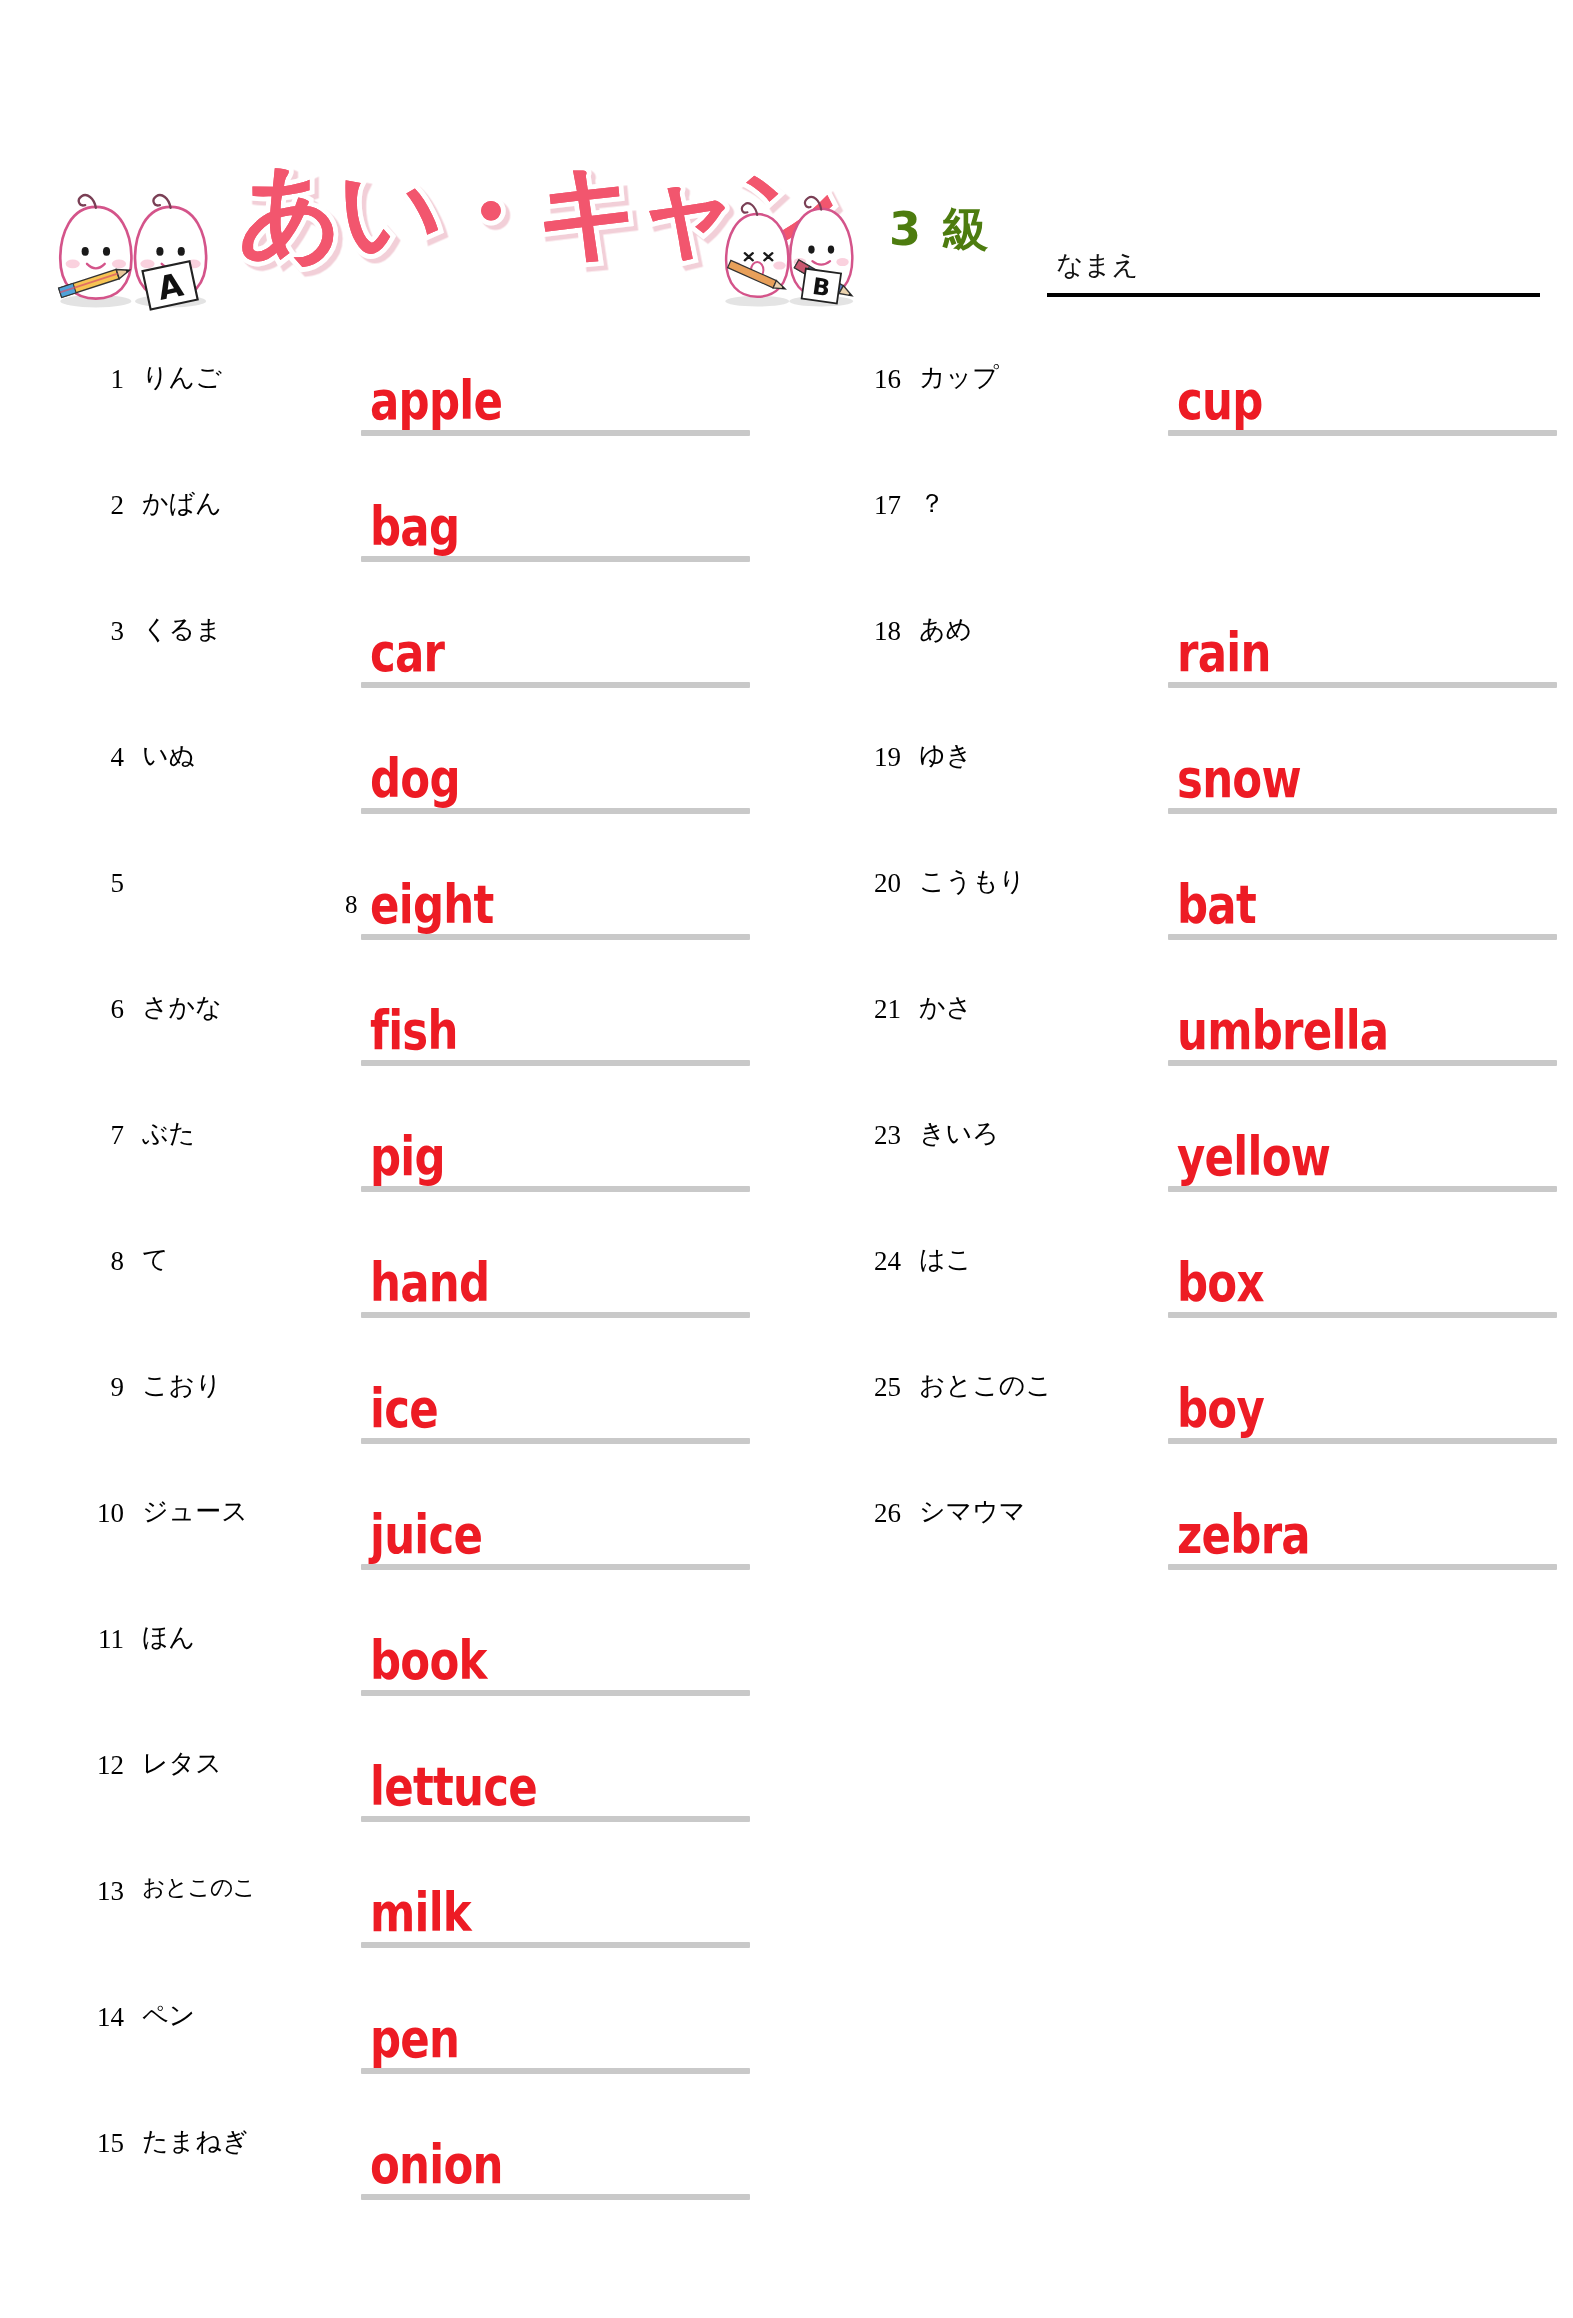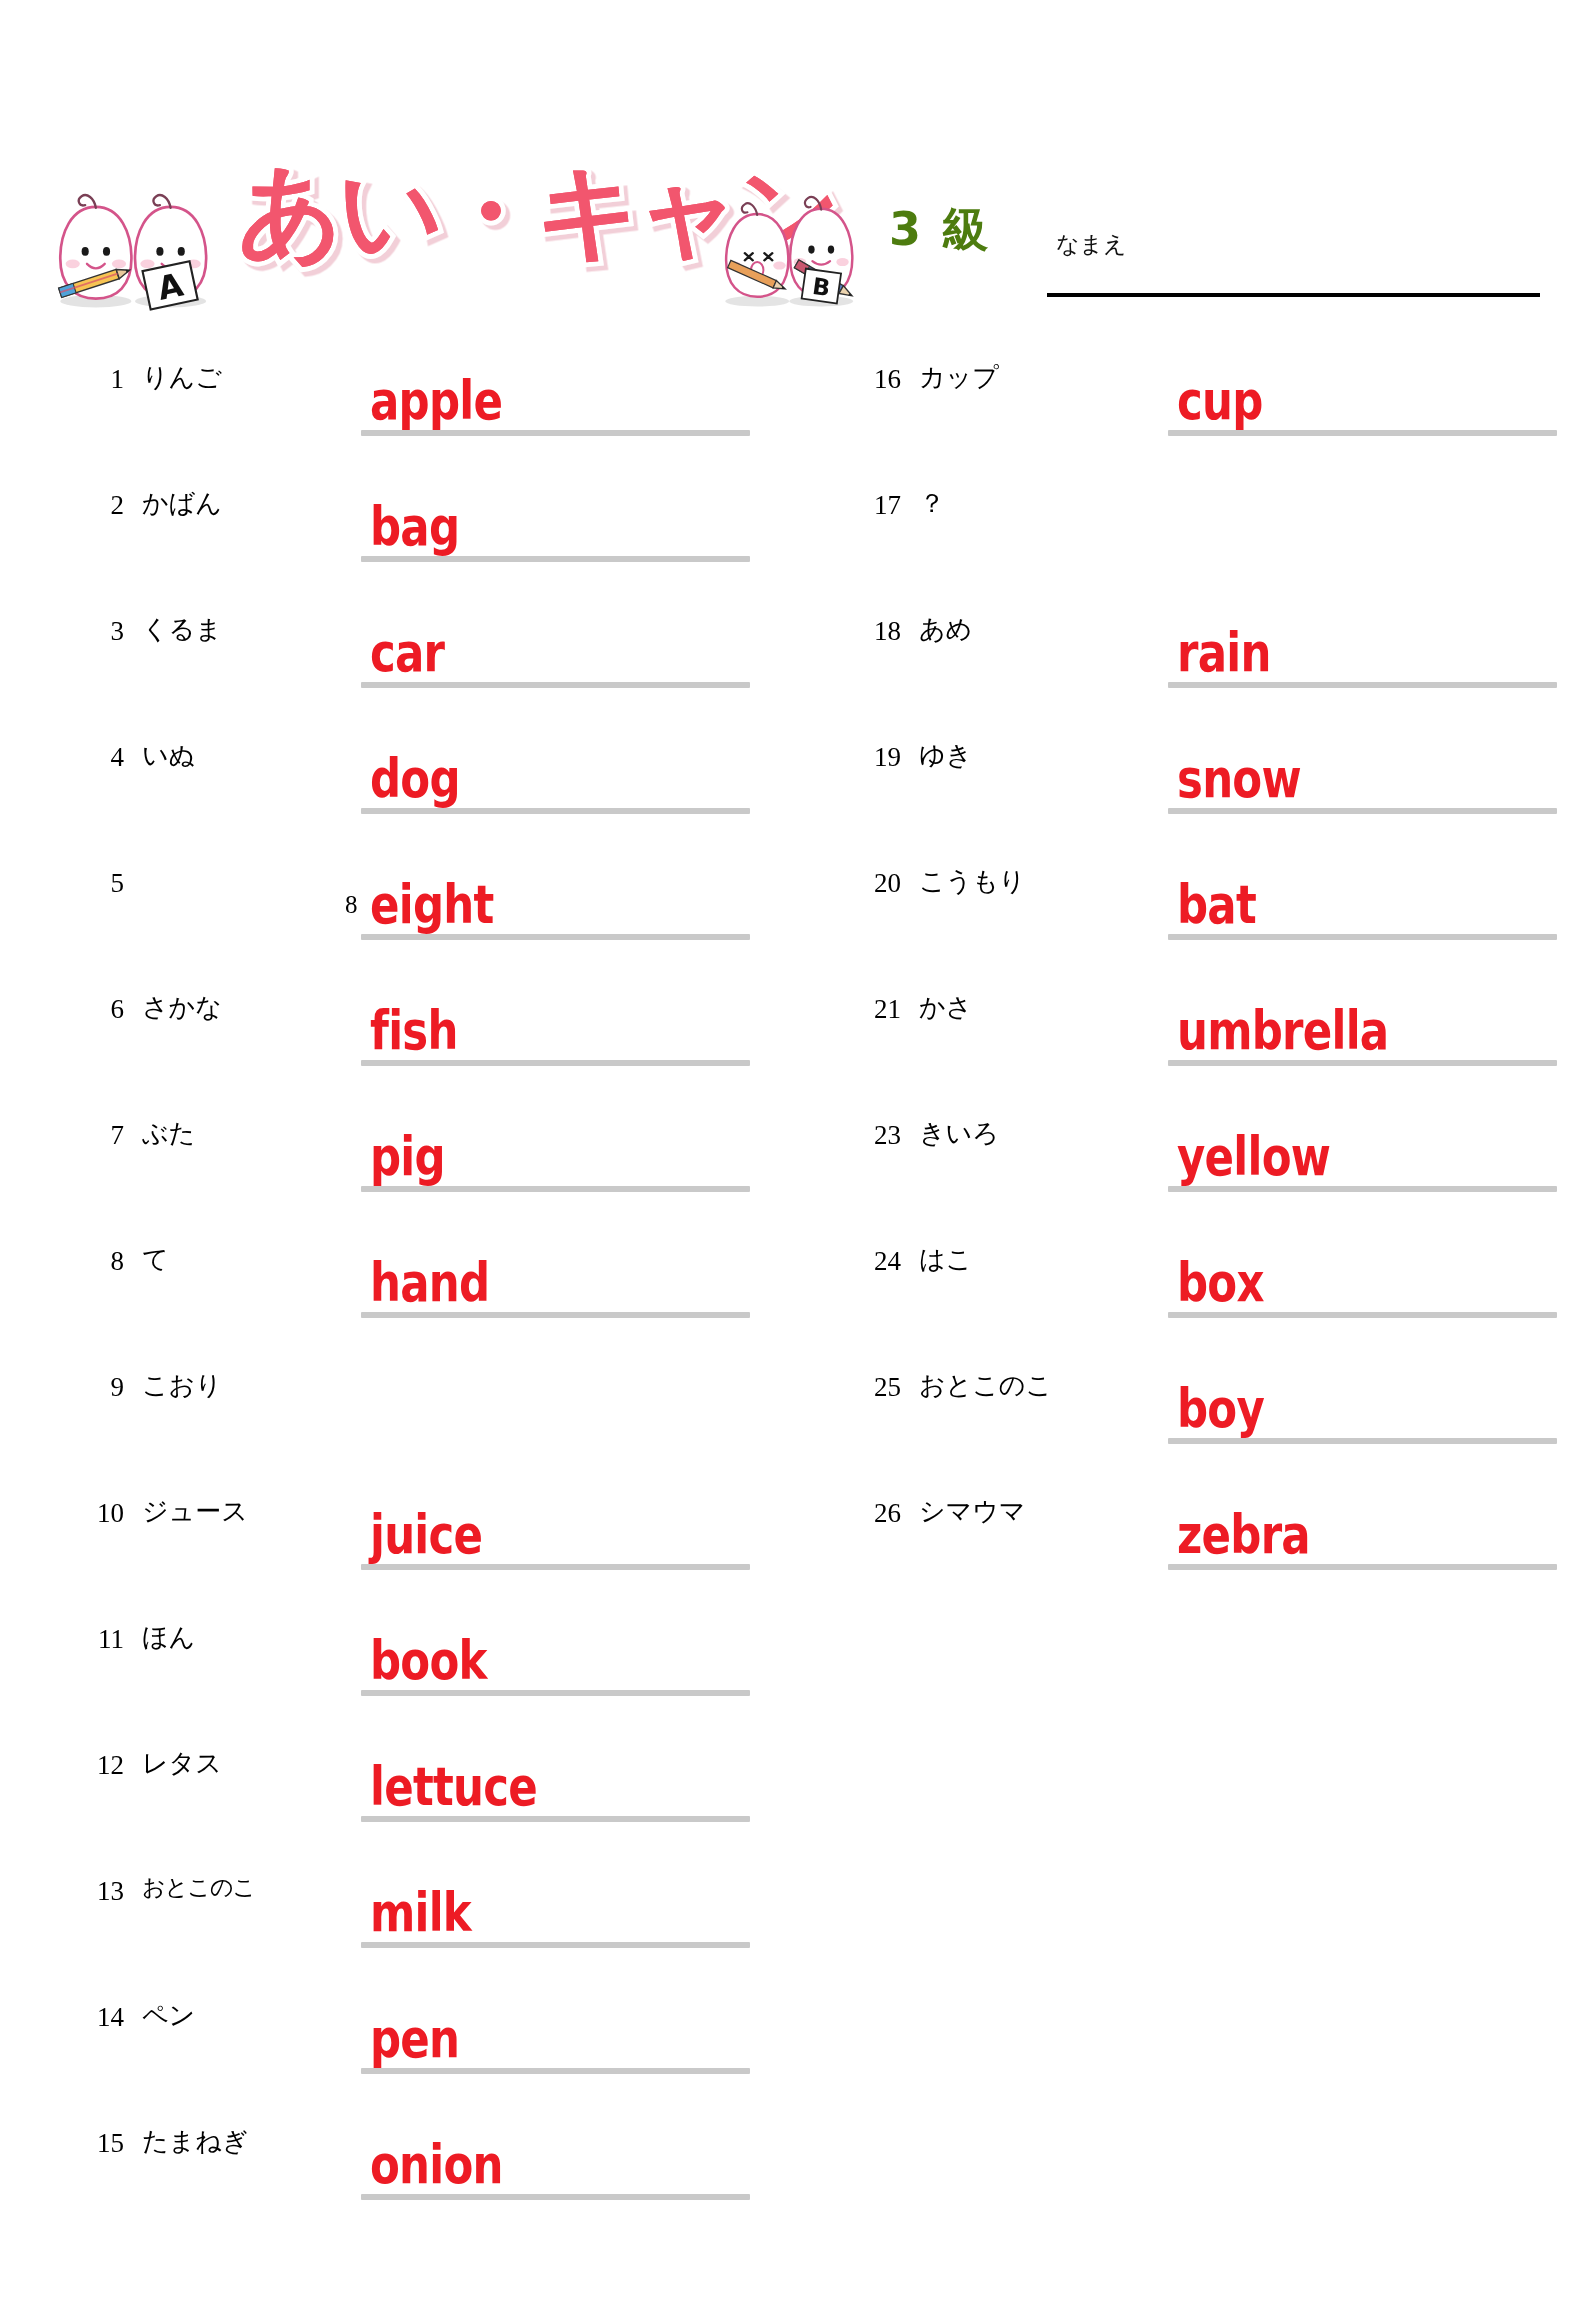--- a/index.html
+++ b/index.html
@@ -16,23 +16,23 @@
 
   .mascot-pair-left { position: absolute; left: 46px; top: 49px; width: 178px; height: 129px; }
   .mascot-pair-right { position: absolute; left: 711px; top: 49px; width: 160px; height: 129px; }
 
   .logo-text { position: absolute; left: 238px; top: 9px; width: 462px; height: 151px; }
 
   .grade { position: absolute; left: 889px; top: 206px;
            font-family: "DejaVu Sans", sans-serif;
            font-weight: 900; font-size: 46px; color: #4d7c0f; letter-spacing: 2.7px;
            line-height: 1; }
-  .name-label { position: absolute; left: 1056px; top: 229px;
+  .name-label { position: absolute; left: 1056px; top: 247px;
                 font-family: Liberation Sans, sans-serif;
-                font-size: 23px; color: #111; }
+                font-size: 27px; color: #111; }
   .name-rule { position: absolute; left: 1047px; top: 293px; width: 493px; height: 3.6px;
                background: #000; }
 
   
   .cols { position: absolute; left: 0; top: 336px; width: 1574px; }
   .col { position: absolute; top: 0; }
   .col-left { left: 78px; width: 693px; }
   .col-right { left: 855px; width: 702px; }
 
   .row { position: relative; height: 126px; }
@@ -246,20 +246,24 @@
           <div class="num">8</div>
           <div class="jp">て</div>
           <div class="answer-wrap">
             <div class="answer">hand</div>
             <div class="rule"></div>
           </div>
         </div>
         <div class="row">
           <div class="num">9</div>
           <div class="jp">こおり</div>
+          <div class="answer-wrap">
+            <div class="answer">ice</div>
+            <div class="rule"></div>
+          </div>
         </div>
         <div class="row">
           <div class="num">10</div>
           <div class="jp">ジュース</div>
           <div class="answer-wrap">
             <div class="answer">juice</div>
             <div class="rule"></div>
           </div>
         </div>
         <div class="row">

